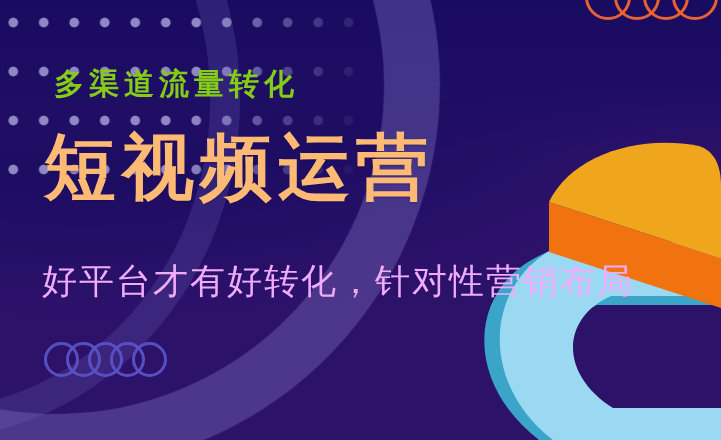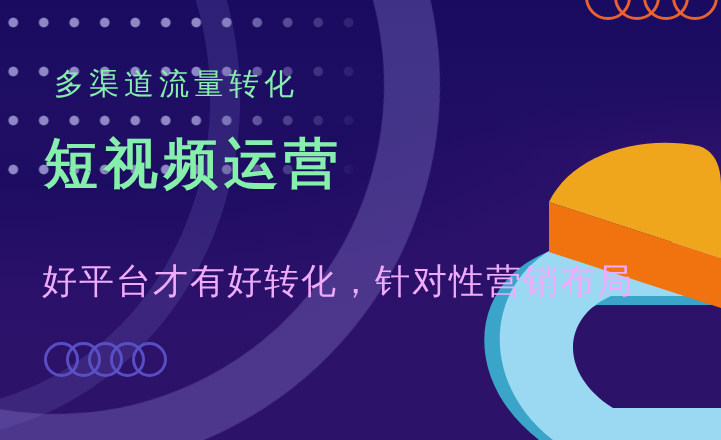--- a/index.html
+++ b/index.html
@@ -86,35 +86,35 @@
     width:300px; height:310px;
     pointer-events:none;
   }
 
   
   .kicker{
     position:absolute;
     left:54px; top:64px;
     font-size:30px;
     letter-spacing:5px;
-    color:#86efac;
-    font-weight:400;
+    color:#84cc16;
+    font-weight:700;
     white-space:nowrap;
     font-family:"Liberation Sans", sans-serif;
   }
   .title{
     position:absolute;
     left:44px; top:137px;
-    font-size:54px;
+    font-size:72px;
     line-height:1;
     letter-spacing:6px;
     font-weight:700;
-    color:#86efac;
+    color:#fdba74;
     white-space:nowrap;
-    font-family:Liberation Serif, serif;
+    font-family:Liberation Mono, monospace;
     text-shadow:0 2px 0 rgba(20,8,60,.15);
   }
   .subtitle{
     position:absolute;
     left:42px; top:258px;
     font-size:35px;
     letter-spacing:2px;
     color:#f0abfc;
     font-weight:400;
     white-space:nowrap;

